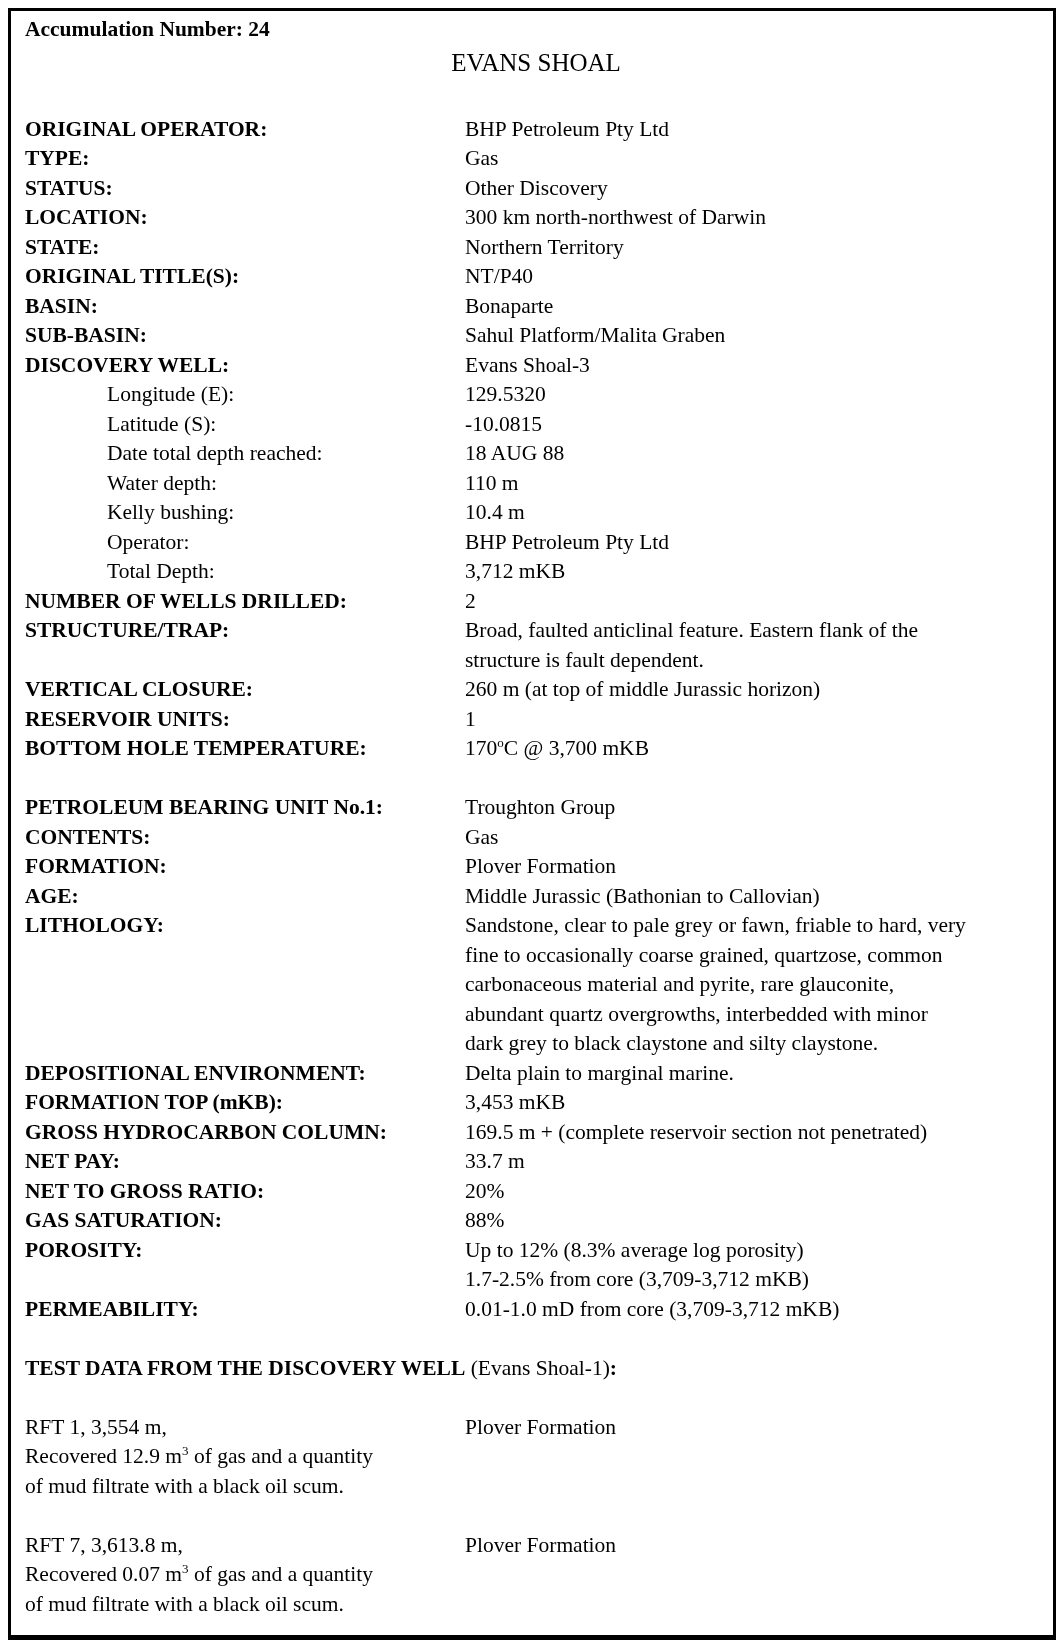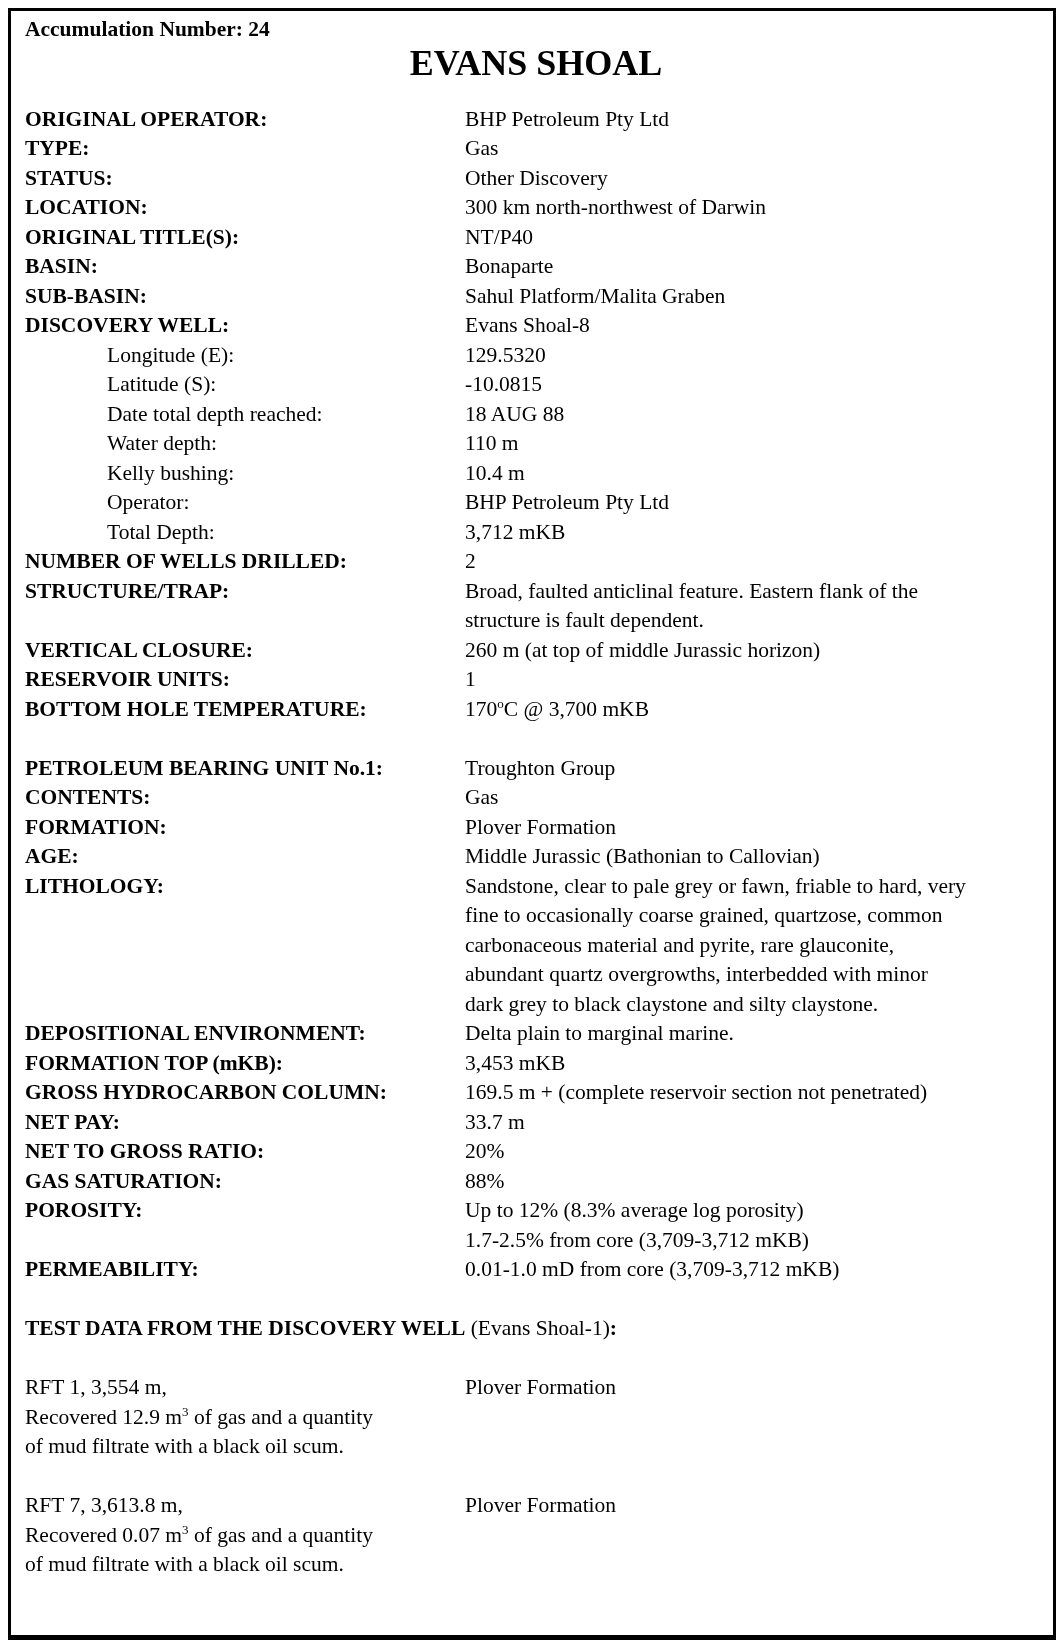--- a/index.html
+++ b/index.html
@@ -24,24 +24,24 @@
     font-size: 21.5px;
     line-height: 29.5px;
     overflow: hidden;
   }
   .acc-line {
     font-weight: bold;
     line-height: 29.5px;
   }
   .doc-title {
     text-align: center;
-    font-weight: bold;
-    font-size: 36px;
+    font-weight: normal;
+    font-size: 25px;
     line-height: 36px;
-    margin-bottom: 24px;
+    margin-bottom: 34px;
   }
   .row {
     display: flex;
     align-items: flex-start;
   }
   .label {
     flex: 0 0 440px;
     width: 440px;
     box-sizing: border-box;
   }
@@ -92,41 +92,47 @@
           <div class="line">Other Discovery</div>
         </div>
       </div>
       <div class="row">
         <div class="label line bold">LOCATION:</div>
         <div class="value">
           <div class="line">300 km north-northwest of Darwin</div>
         </div>
       </div>
       <div class="row">
+        <div class="label line bold">STATE:</div>
+        <div class="value">
+          <div class="line">Northern Territory</div>
+        </div>
+      </div>
+      <div class="row">
         <div class="label line bold">ORIGINAL TITLE(S):</div>
         <div class="value">
           <div class="line">NT/P40</div>
         </div>
       </div>
       <div class="row">
         <div class="label line bold">BASIN:</div>
         <div class="value">
           <div class="line">Bonaparte</div>
         </div>
       </div>
       <div class="row">
         <div class="label line bold">SUB-BASIN:</div>
         <div class="value">
           <div class="line">Sahul Platform/Malita Graben</div>
         </div>
       </div>
       <div class="row">
         <div class="label line bold">DISCOVERY WELL:</div>
         <div class="value">
-          <div class="line">Evans Shoal-8</div>
+          <div class="line">Evans Shoal-3</div>
         </div>
       </div>
       <div class="row">
         <div class="label line indent">Longitude (E):</div>
         <div class="value">
           <div class="line">129.5320</div>
         </div>
       </div>
       <div class="row">
         <div class="label line indent">Latitude (S):</div>

